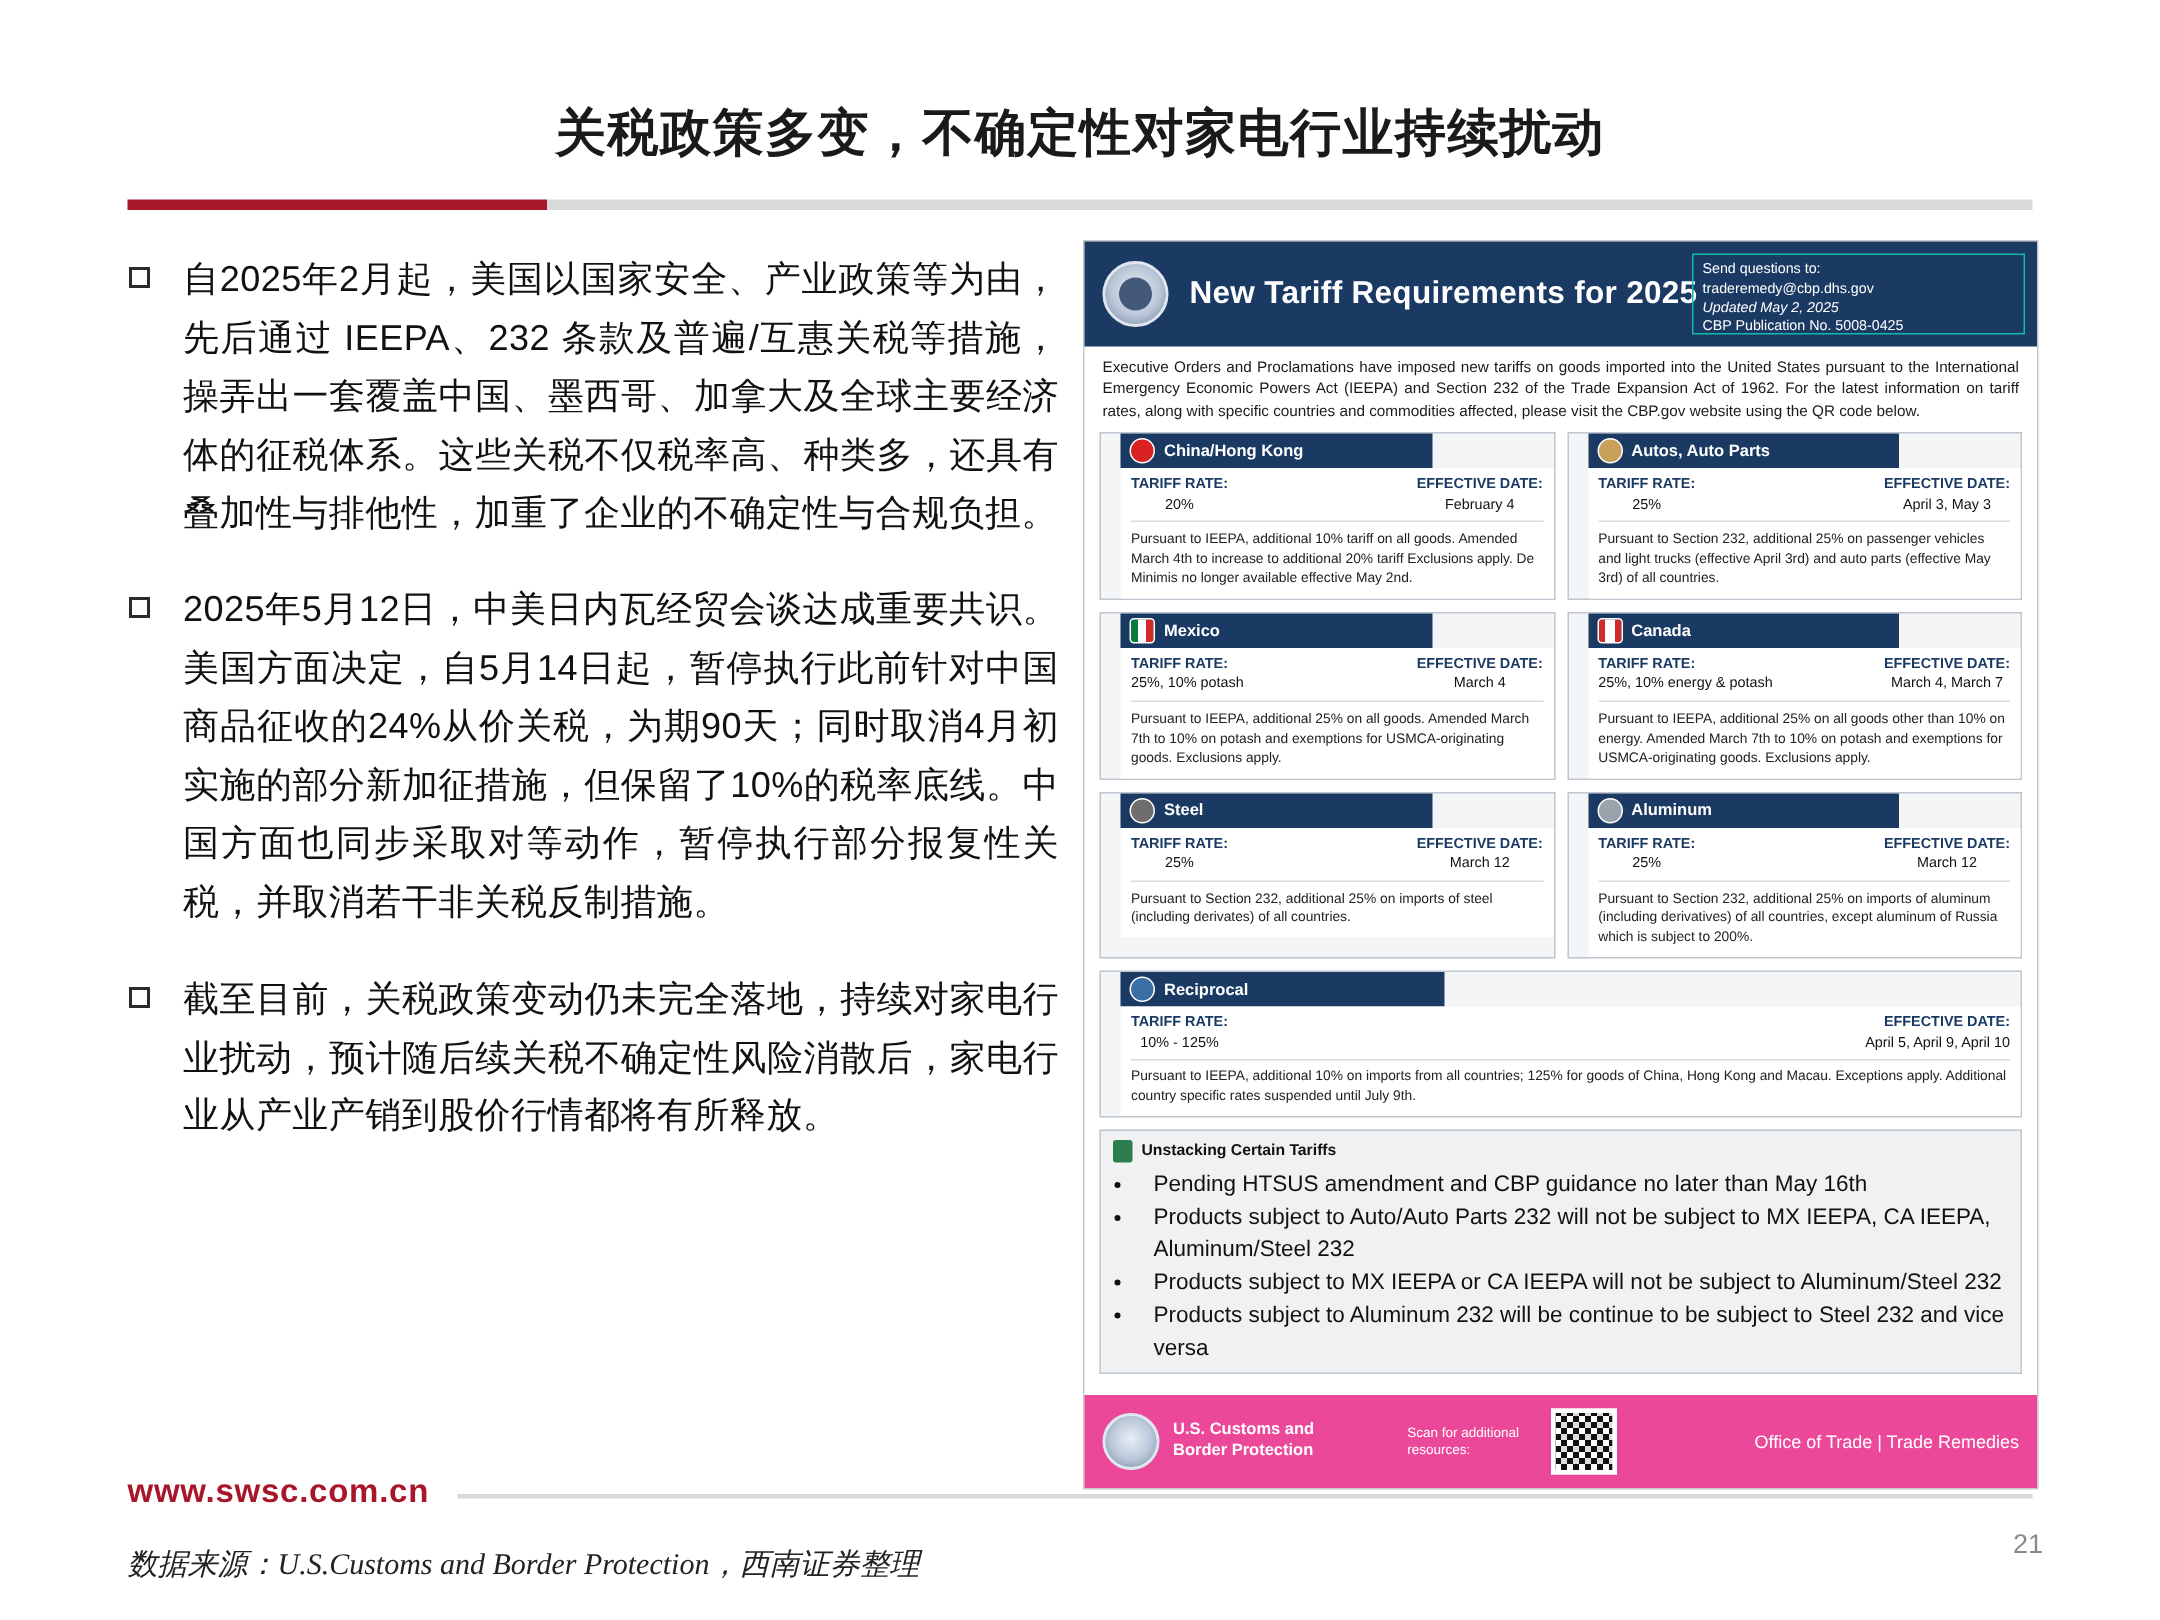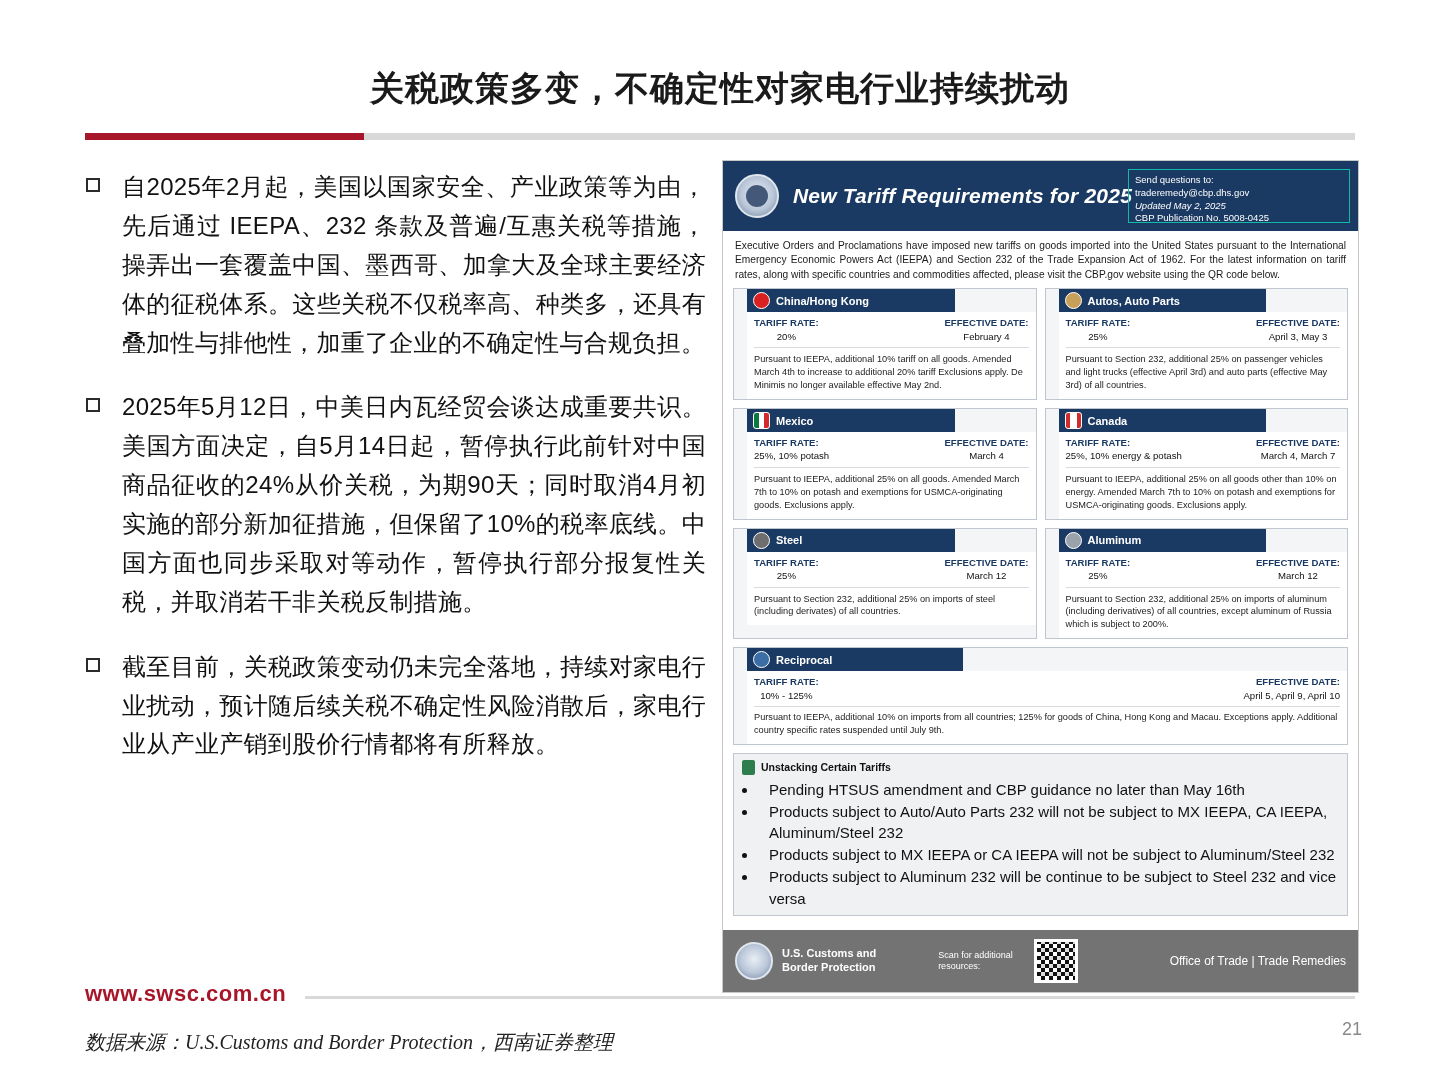--- a/index.html
+++ b/index.html
@@ -75,21 +75,20 @@
     content:"";
     position:absolute; left:50%; top:50%;
     width:22px; height:22px; transform:translate(-50%,-50%);
     background:#44597a; border-radius:50%;
   }
   .ig-title {
     color:#ffffff;
     font-size:21px; font-weight:bold;
     margin-left:14px;
     letter-spacing:0.2px;
-    font-style:italic;
   }
   .ig-contact {
     position:absolute; right:8px; top:8px;
     width:222px; height:54px;
     border:1px solid #14b8a6;
     color:#ffffff;
     font-size:9.5px;
     line-height:1.35;
     padding:4px 6px;
     margin-left:47px;
@@ -158,21 +157,21 @@
   .unstack-head { display:flex; align-items:center; margin-bottom:4px; }
   .unstack-badge {
     width:13px; height:15px; background:#2e7d4f; margin-right:6px; border-radius:2px;
   }
   .unstack-title { font-size:10.5px; font-weight:bold; color:#111; }
   .unstack-list { margin:0; padding-left:16px; }
   .unstack-list li { font-size:15px; line-height:1.45;padding-left:11px; }
 
   .ig-footer {
     position:absolute; bottom:0; left:0; right:0;
-    height:62px; background:#737373;
+    height:62px; background:#ec4899;
     display:flex; align-items:center; padding:17px 12px;justify-content:space-between;
   }
   .foot-seal {
     width:38px; height:38px; border-radius:50%;
     background:radial-gradient(circle at 50% 45%, #e9eef5 0%, #b9c6d8 55%, #6b7f99 100%);
     border:2px solid #dfe6ee; flex:0 0 auto;
   }
   .foot-agency { color:#fff; font-size:11px; font-weight:bold; line-height:1.25; margin-left:9px; }
   .foot-scan { color:#fff; font-size:9px; line-height:1.25; margin-left:62px; width:92px; }
   .qr {

